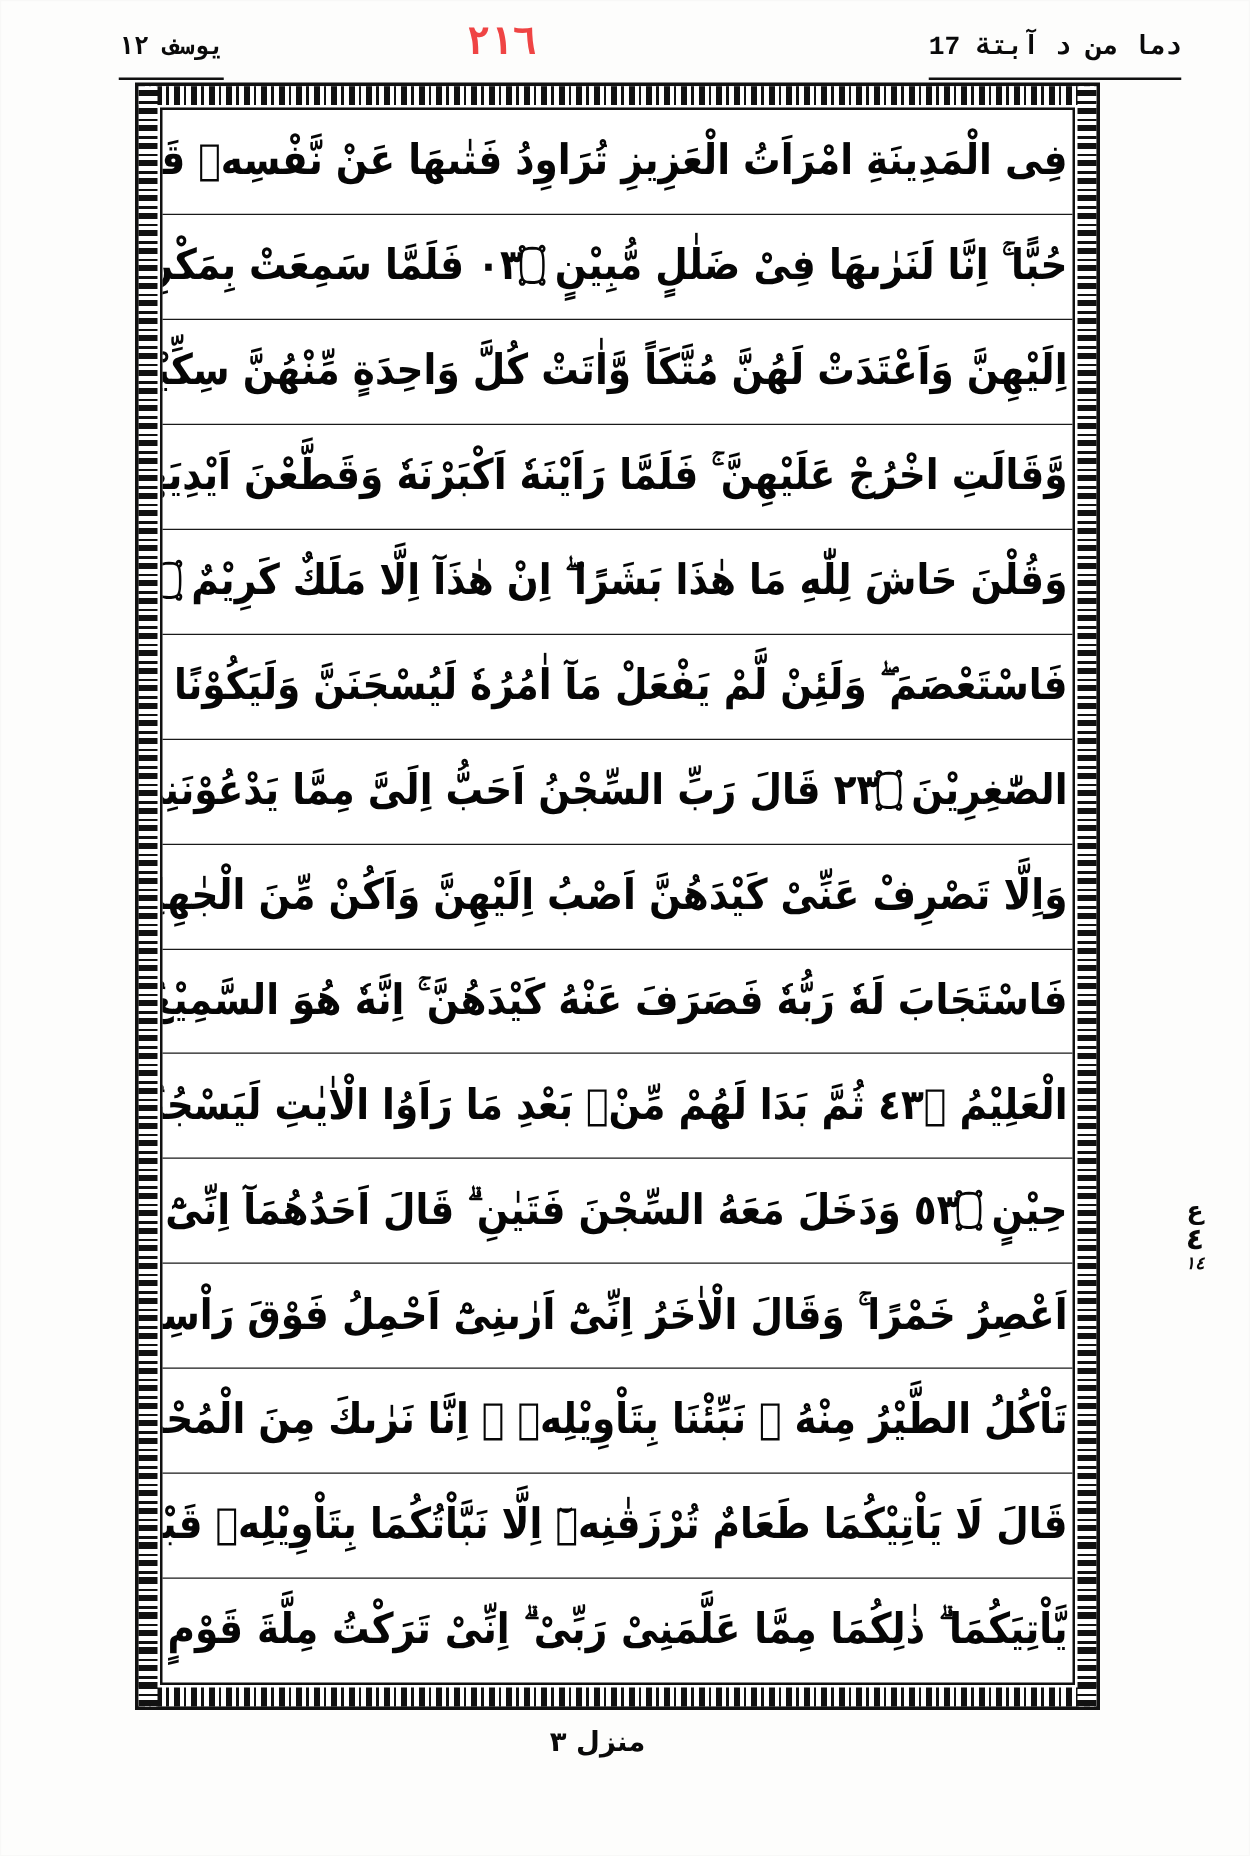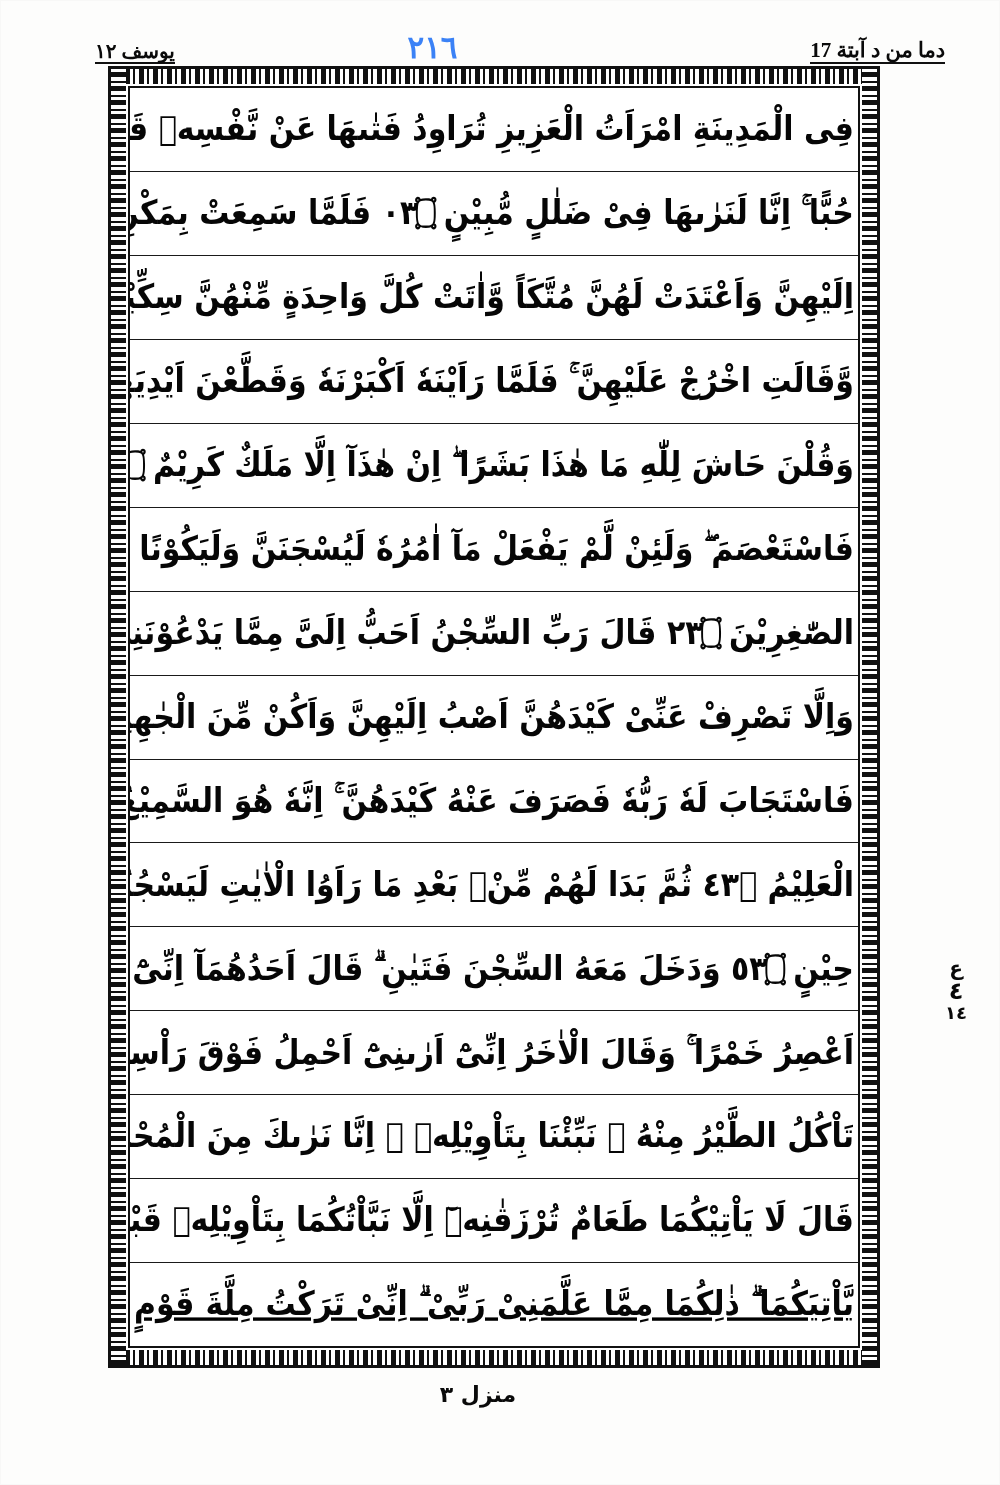--- a/index.html
+++ b/index.html
@@ -25,39 +25,39 @@
     top: 18px;
     left: 95px;
     right: 55px;
     height: 46px;
     display: flex;
     align-items: flex-end;
     justify-content: space-between;
     direction: rtl;
   }
   .hdr-text {
-    font-family: Liberation Serif, serif;
+    font-family: Liberation Mono, monospace;
     font-size: 21px;
     font-weight: 700;
     color: #0a0a0a;
     line-height: 1;
     direction: rtl;
     white-space: nowrap;
     border-bottom: 2px solid #111;
-    padding-bottom: 1px;
+    padding-bottom: 13px;
   }
   .hdr-right { order: 1; }
   .hdr-center {
     order: 2;
     font-size: 31px;
     font-weight: 700;
     letter-spacing: 1px;
     border-bottom: none;
     margin-right: 120px;
-    color: #3b82f6;
+    color: #ef4444;
   }
   .hdr-left { order: 3; font-size: 20px; }
 
   
   .frame-outer {
     position: absolute;
     left: 108px;
     top: 66px;
     width: 772px;
     height: 1302px;
@@ -105,21 +105,21 @@
   .ayah-line {
     flex: 1 1 0;
     border-bottom: 1.6px solid #1a1a1a;
     display: flex;
     align-items: center;
     justify-content: center;
     overflow: hidden;
     padding: 0 4px;
     position: relative;
   }
-  .ayah-line:last-child { border-bottom: none; text-decoration: underline; }
+  .ayah-line:last-child { border-bottom: none; }
 
   .ayah-text {
     direction: rtl;
     unicode-bidi: bidi-override;
     font-family: "DejaVu Sans", sans-serif;
     font-size: 30px;
     font-weight: 700;
     color: #060606;
     line-height: 1.15;
     white-space: nowrap;
@@ -138,21 +138,21 @@
     width: 52px;
     text-align: center;
     direction: rtl;
     font-family: "DejaVu Sans", sans-serif;
     font-weight: 700;
     color: #090909;
     line-height: 1.05;
   }
   .ruku-marker .r-a { font-size: 20px; display: block; }
   .ruku-marker .r-b { font-size: 24px; display: block; }
-  .ruku-marker .r-c { font-size: 18px; display: block; }
+  .ruku-marker .r-c { font-size: 14px; display: block; font-style: italic; }
 
   
   .footer {
     position: absolute;
     top: 1382px;
     left: 0;
     width: 956px;
     text-align: center;
   }
   .footer-text {

